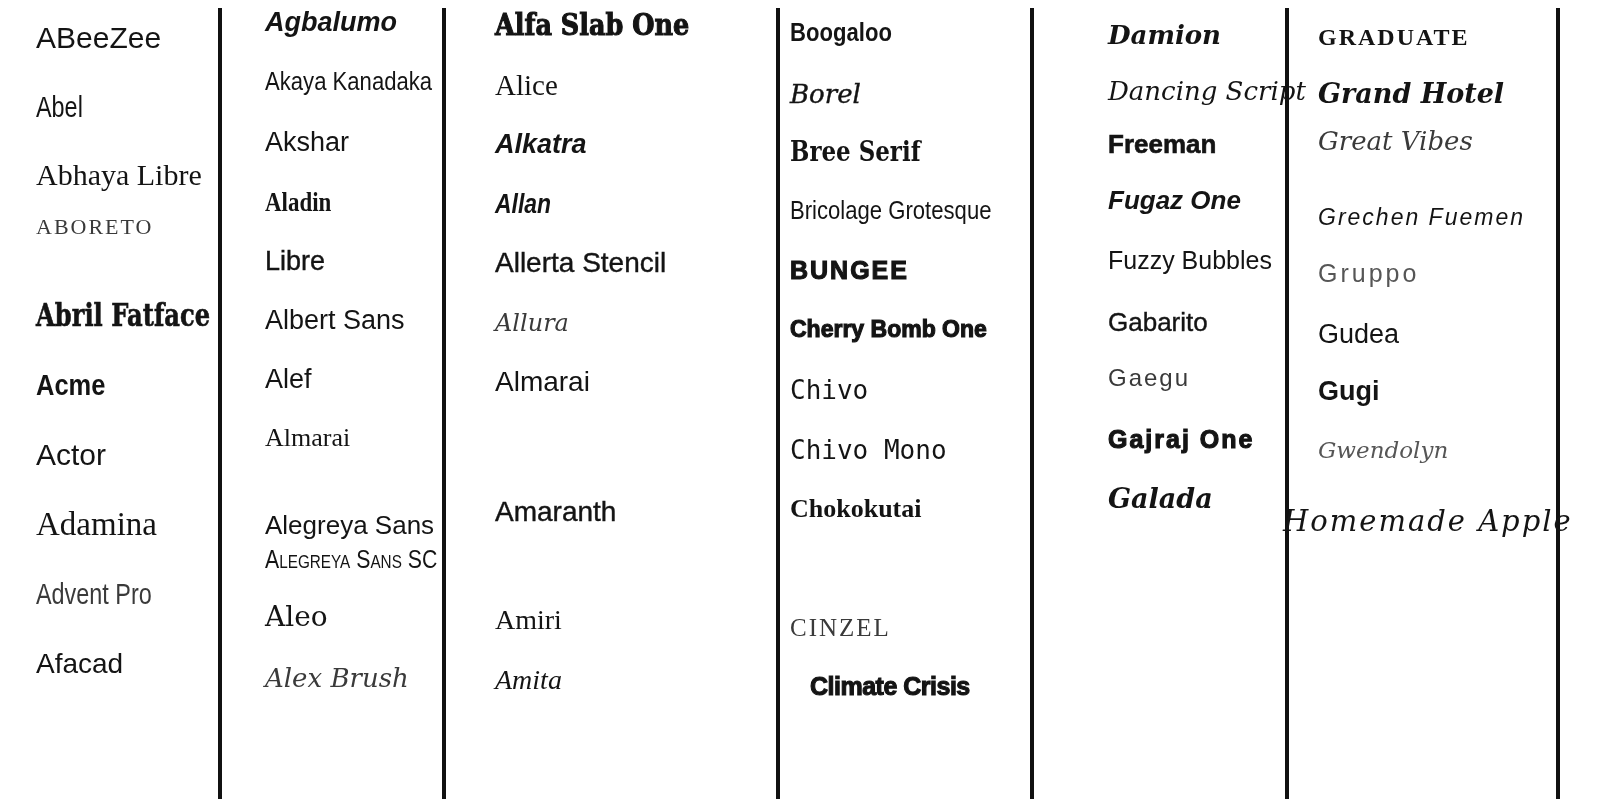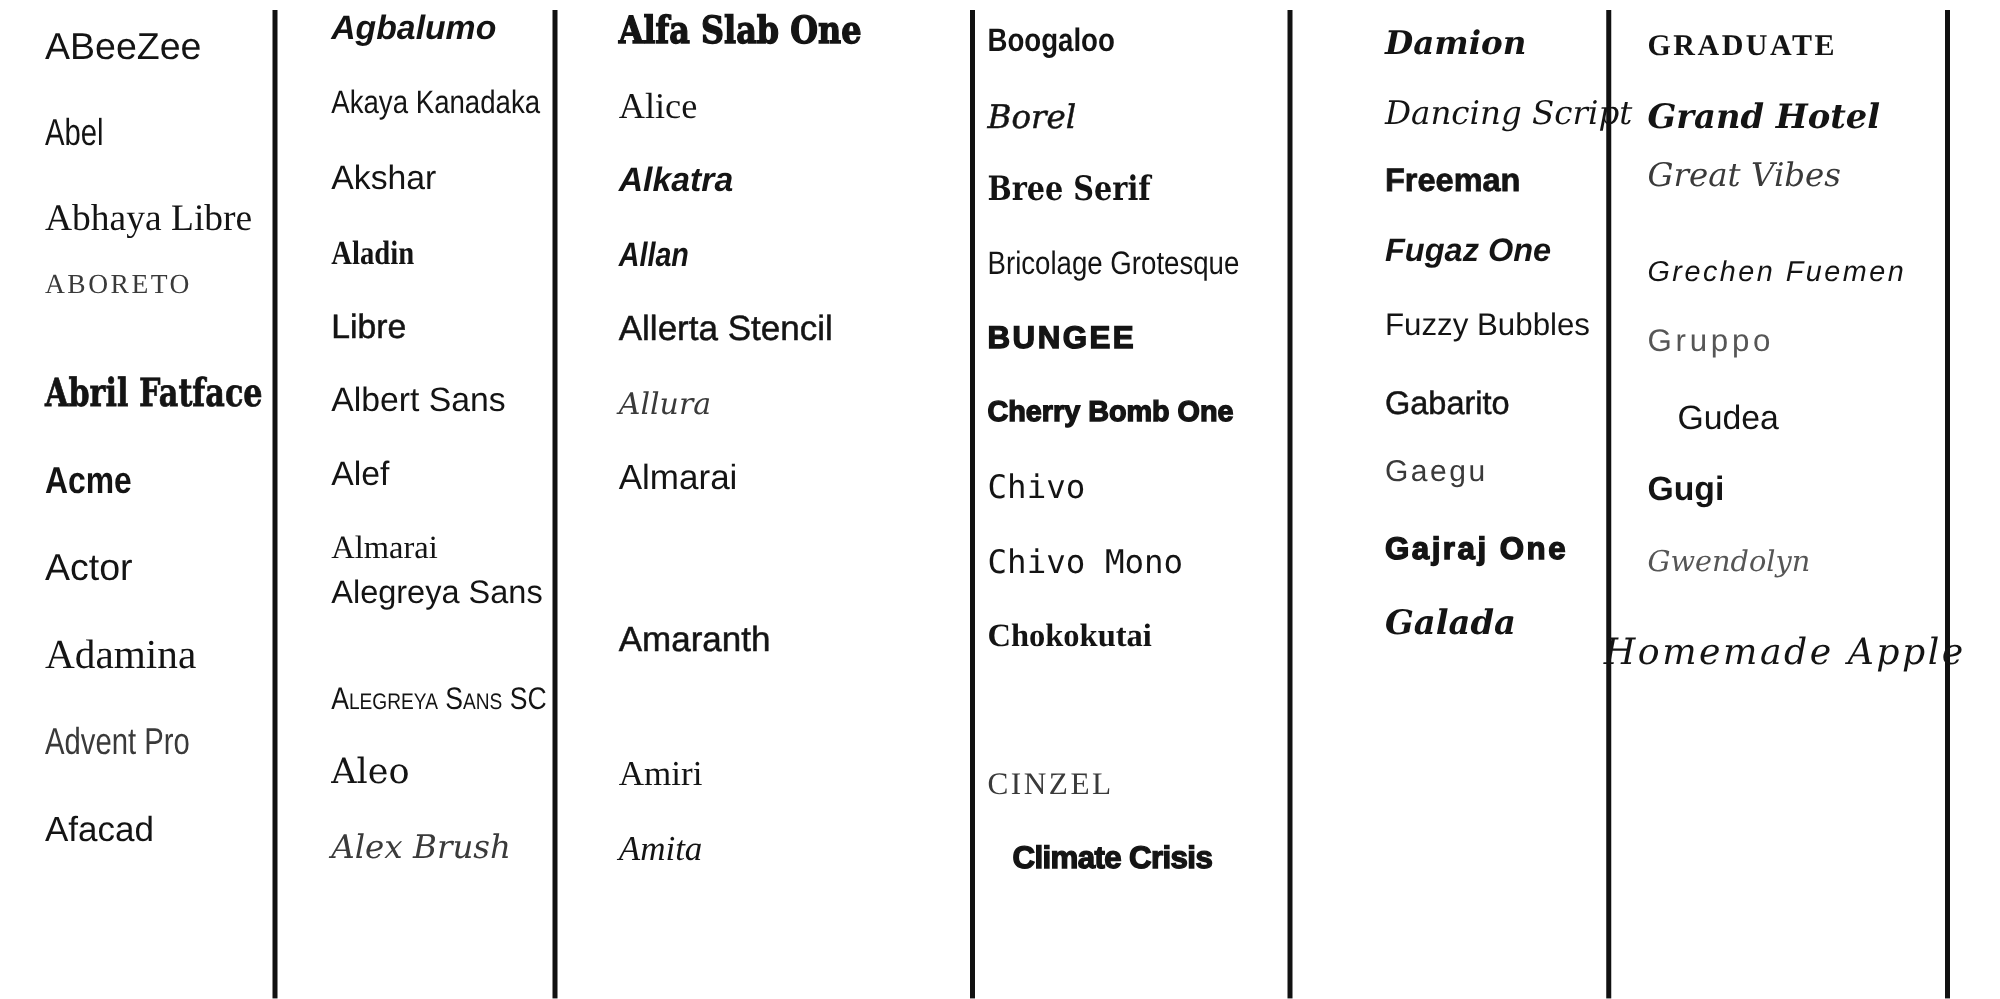--- a/index.html
+++ b/index.html
@@ -58,21 +58,21 @@
     <div class="font-item sans narrow light" style="left: 36px; top: 579px; font-size: 30px;">Advent Pro</div>
     <div class="font-item sans" style="left: 36px; top: 650px; font-size: 28px;">Afacad</div>
     <div class="font-item sans bold italic" style="left: 265px; top: 9px; font-size: 27px;">Agbalumo</div>
     <div class="font-item sans cond" style="left: 265px; top: 68px; font-size: 26px;">Akaya Kanadaka</div>
     <div class="font-item sans" style="left: 265px; top: 129px; font-size: 27px;">Akshar</div>
     <div class="font-item serif bold cond" style="left: 265px; top: 189px; font-size: 27px;">Aladin</div>
     <div class="font-item sans semibold" style="left: 265px; top: 248px; font-size: 27px;">Libre</div>
     <div class="font-item sans" style="left: 265px; top: 307px; font-size: 27px;">Albert Sans</div>
     <div class="font-item sans" style="left: 265px; top: 366px; font-size: 27px;">Alef</div>
     <div class="font-item serif" style="left: 265px; top: 425px; font-size: 26px;">Almarai</div>
-    <div class="font-item sans" style="left: 265px; top: 460px; font-size: 26px;">Alegreya Sans</div>
+    <div class="font-item sans" style="left: 265px; top: 512px; font-size: 26px;">Alegreya Sans</div>
     <div class="font-item sans smallcaps cond" style="left: 265px; top: 547px; font-size: 25px;">Alegreya Sans SC</div>
     <div class="font-item djserif" style="left: 265px; top: 603px; font-size: 28px;">Aleo</div>
     <div class="font-item script light" style="left: 265px; top: 665px; font-size: 26px;">Alex Brush</div>
     <div class="font-item djserif black cond" style="left: 495px; top: 10px; font-size: 30px;">Alfa Slab One</div>
     <div class="font-item serif" style="left: 495px; top: 71px; font-size: 29px;">Alice</div>
     <div class="font-item sans bold italic" style="left: 495px; top: 131px; font-size: 27px;">Alkatra</div>
     <div class="font-item sans bold italic cond" style="left: 495px; top: 191px; font-size: 27px;">Allan</div>
     <div class="font-item sans semibold" style="left: 495px; top: 249px; font-size: 28px;">Allerta Stencil</div>
     <div class="font-item script light" style="left: 495px; top: 311px; font-size: 24px;">Allura</div>
     <div class="font-item sans" style="left: 495px; top: 368px; font-size: 28px;">Almarai</div>
@@ -97,17 +97,17 @@
     <div class="font-item sans" style="left: 1108px; top: 248px; font-size: 25px;">Fuzzy Bubbles</div>
     <div class="font-item sans semibold" style="left: 1108px; top: 309px; font-size: 26px;">Gabarito</div>
     <div class="font-item sans light spaced" style="left: 1108px; top: 366px; font-size: 24px;">Gaegu</div>
     <div class="font-item sans black spaced" style="left: 1108px; top: 427px; font-size: 25px;">Gajraj One</div>
     <div class="font-item djserif bold italic" style="left: 1108px; top: 485px; font-size: 27px;">Galada</div>
     <div class="font-item serif bold spaced" style="left: 1318px; top: 25px; font-size: 24px;">GRADUATE</div>
     <div class="font-item script bold" style="left: 1318px; top: 80px; font-size: 27px;">Grand Hotel</div>
     <div class="font-item script light" style="left: 1318px; top: 128px; font-size: 26px;">Great Vibes</div>
     <div class="font-item sans italic spaced" style="left: 1318px; top: 206px; font-size: 23px;">Grechen Fuemen</div>
     <div class="font-item sans wide gray" style="left: 1318px; top: 261px; font-size: 25px;">Gruppo</div>
-    <div class="font-item sans" style="left: 1318px; top: 321px; font-size: 27px; margin-left: 24px;">Gudea</div>
+    <div class="font-item sans" style="left: 1318px; top: 321px; font-size: 27px;">Gudea</div>
     <div class="font-item sans bold" style="left: 1318px; top: 378px; font-size: 27px;">Gugi</div>
     <div class="font-item script light gray" style="left: 1318px; top: 439px; font-size: 23px;">Gwendolyn</div>
     <div class="font-item script spaced shiftleft" style="left: 1318px; top: 507px; font-size: 29px;">Homemade Apple</div>
   </div>
 
 </body></html>

